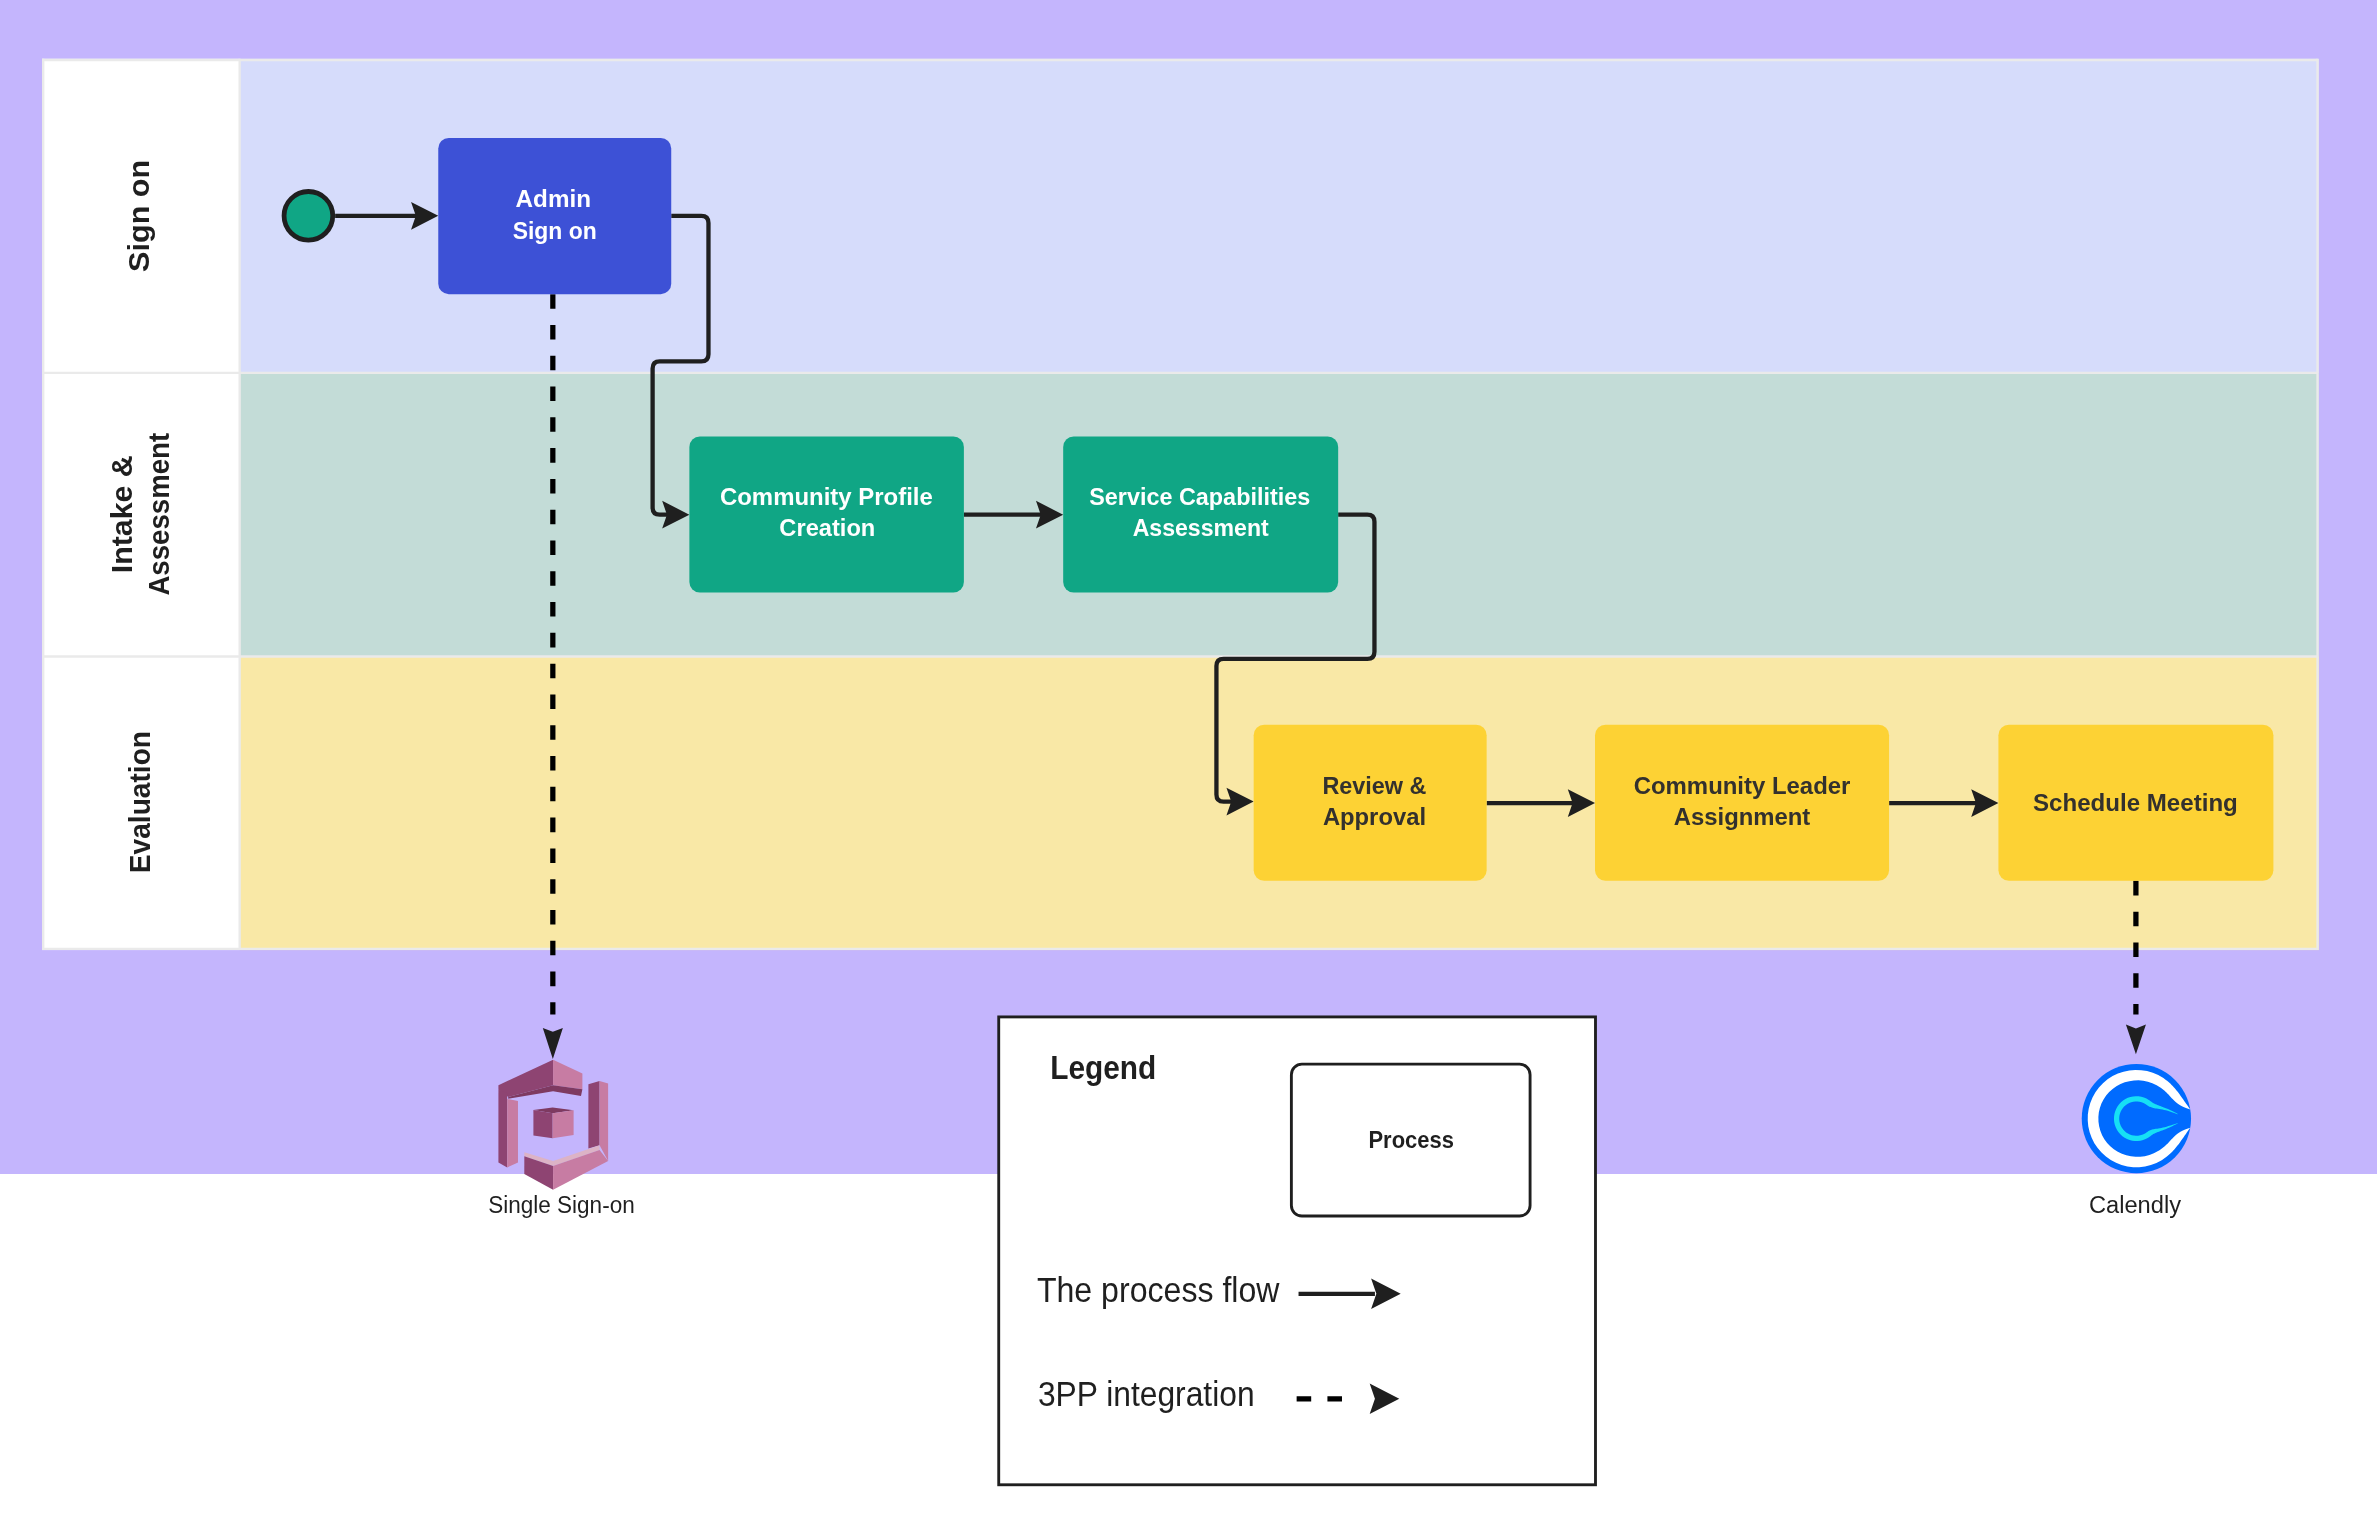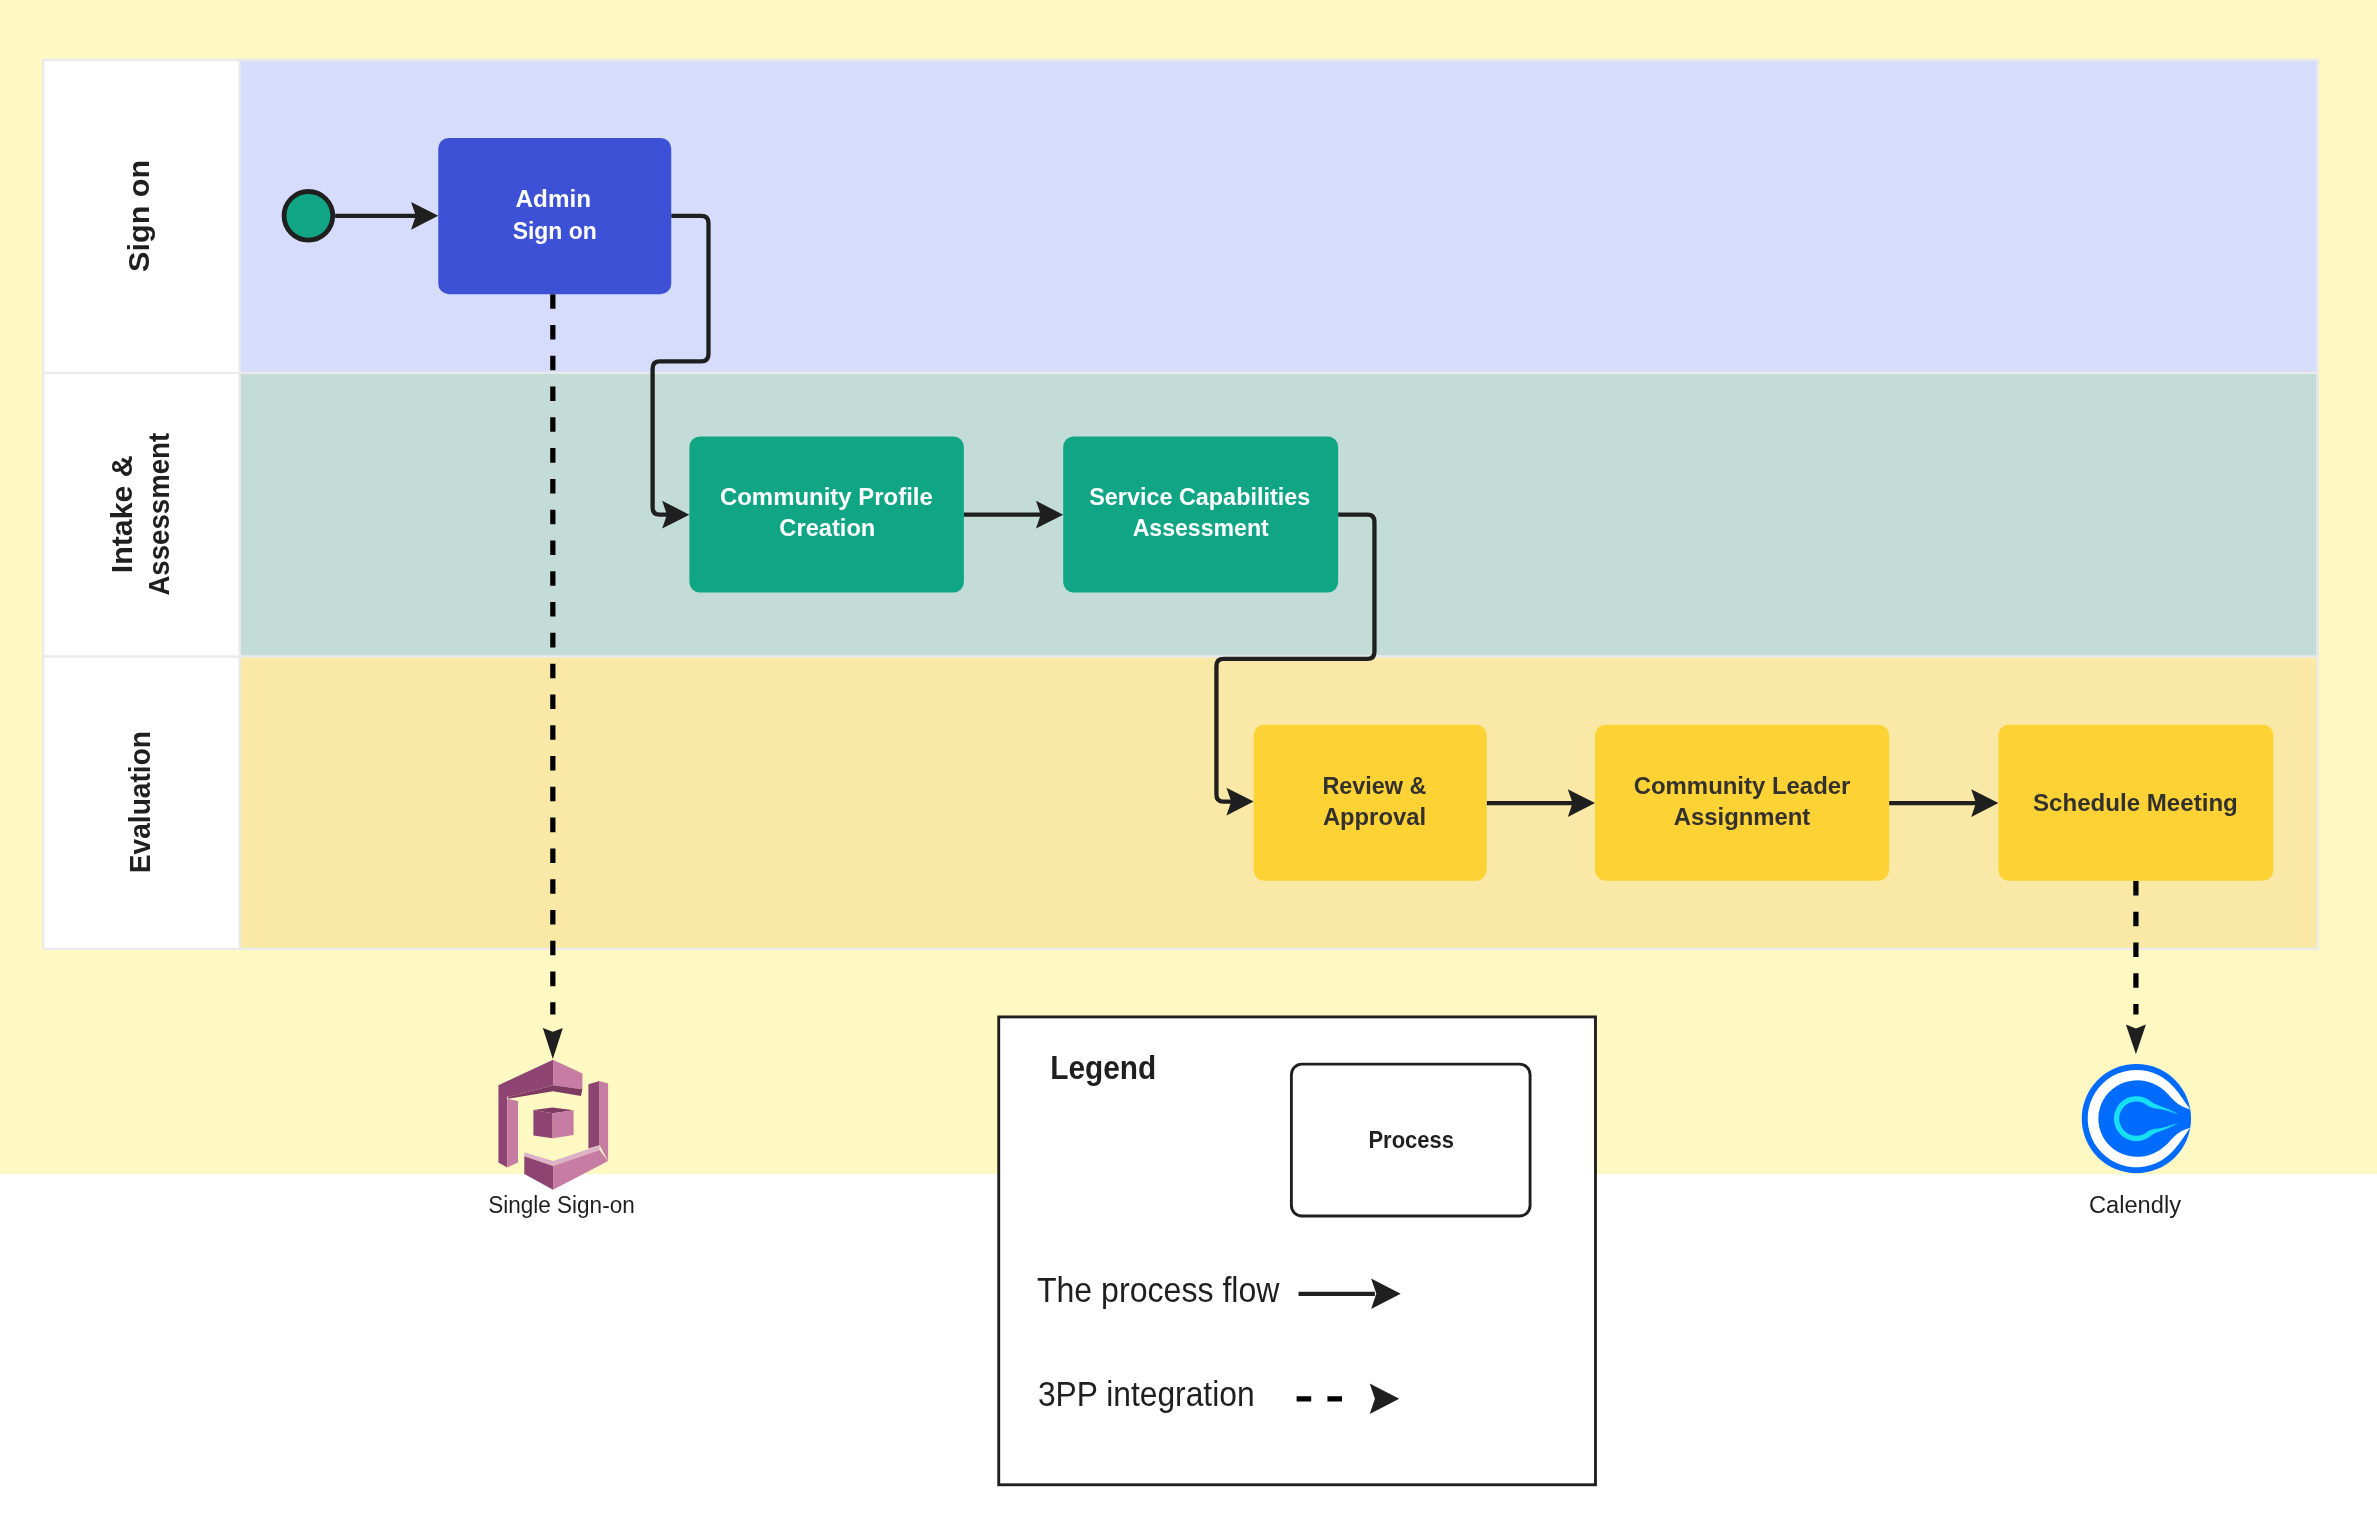--- a/index.html
+++ b/index.html
@@ -1,18 +1,18 @@
 <!DOCTYPE html>
 <html style="font-size:7.6px"><head>
 <meta charset="utf-8">
 <style>
   html,body{margin:0;padding:0;background:#ffffff;}
   body{width:2377px;height:1534px;overflow:hidden;
        font-family:"Liberation Sans",sans-serif;}
-  #stage{position:relative;width:2377px;height:1174px;background:#fef9c3;}
+  #stage{position:relative;width:2377px;height:1174px;background:#c4b5fd;}
   svg#diagram{display:block;width:2377px;height:1534px;}
   text{font-family:"Liberation Sans",sans-serif;}
   .nodeLabel{font-size:52px;font-weight:bold;}
   .laneLabel{font-size:63px;font-weight:bold;fill:#1F1F1F;}
   .capt{font-size:52px;fill:#1F1F1F;}
   .legendTitle{font-size:70px;font-weight:bold;fill:#1F1F1F;}
   .legendRow{font-size:72px;fill:#1F1F1F;}
   .legendSample{font-size:52px;font-weight:bold;fill:#1F1F1F;}
   .flow{fill:none;stroke:#1F1F1F;stroke-width:9;stroke-linecap:butt;stroke-linejoin:round;}
   .dash{fill:none;stroke:#000000;stroke-width:11;stroke-dasharray:30.5 34;stroke-linecap:butt;}

